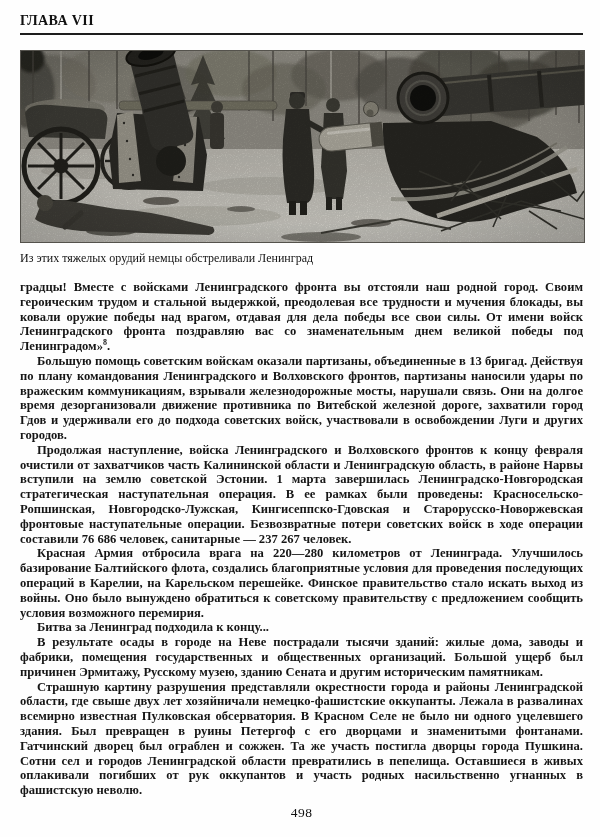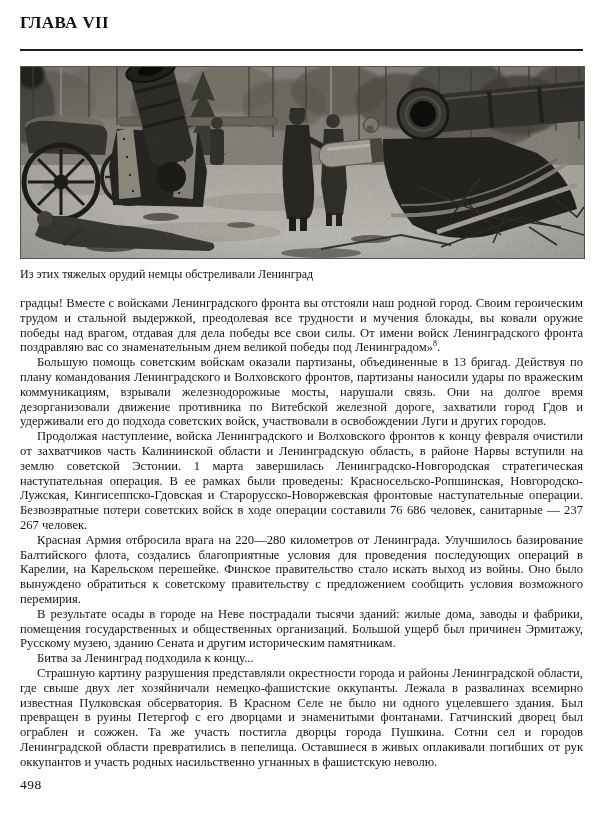--- a/index.html
+++ b/index.html
@@ -3,39 +3,39 @@
 <meta charset="utf-8">
 <style>
   html,body{margin:0;padding:0;background:#888;}
   .page{
     width:600px;height:837px;background:#fefefe;box-sizing:border-box;
     padding:13px 17px 0 20px;position:relative;
     font-family:"Liberation Serif","DejaVu Serif",serif;color:#161616;
     overflow:hidden;
   }
   .running-head{
-    font-size:17px;font-weight:bold;letter-spacing:.4px;
-    padding-bottom:16px;border-bottom:2px solid #1d1d1d;color:#111;
+    font-size:14px;font-weight:bold;letter-spacing:.4px;
+    padding-bottom:4px;border-bottom:2px solid #1d1d1d;color:#111;
   }
   figure.photo-fig{margin:15px 0 0 0;padding:0;width:565px;}
   .photo-frame{
     width:563px;height:191px;border:1px solid #54524c;background:#c2bfb6;
     overflow:hidden;position:relative;
   }
   .photo-frame svg{display:block;width:100%;height:100%;}
   figcaption{
     font-size:12px;margin-top:8px;color:#121212;
   }
   main.body-text{margin-top:14px;width:563px;font-size:12.6px;line-height:14.8px;
     text-align:justify;hyphens:auto;}
-  main.body-text p{margin:0;text-indent:17px;}
+  main.body-text p{margin:0;text-indent:17px;font-weight:bold;}
   main.body-text p.noindent{text-indent:0;}
   sup.fnote{font-size:8px;line-height:0;}
   .page-number{
-    font-size:13.5px;margin-top:7px;letter-spacing:.5px;color:#111;
+    text-align:center;font-size:13.5px;margin-top:7px;letter-spacing:.5px;color:#111;
   }
 </style>
 </head>
 <body>
 
 <div class="page">
 
   <div class="running-head">ГЛАВА VII</div>
 
   <figure class="photo-fig">
@@ -243,20 +243,20 @@
       </svg>
     </div>
     <figcaption>Из этих тяжелых орудий немцы обстреливали Ленинград</figcaption>
   </figure>
 
   <main class="body-text">
     <p class="noindent"><span>градцы! Вместе с войсками Ленинградского фронта вы отстояли наш родной город. Своим героическим трудом и стальной выдержкой, преодолевая все трудности и мучения блокады, вы ковали оружие победы над врагом, отдавая для дела победы все свои силы. От имени войск Ленинградского фронта поздравляю вас со знаменательным днем великой победы под Ленинградом»</span><sup class="fnote">8</sup><span>.</span></p>
     <p>Большую помощь советским войскам оказали партизаны, объединенные в 13 бригад. Действуя по плану командования Ленинградского и Волховского фронтов, партизаны наносили удары по вражеским коммуникациям, взрывали железнодорожные мосты, нарушали связь. Они на долгое время дезорганизовали движение противника по Витебской железной дороге, захватили город Гдов и удерживали его до подхода советских войск, участвовали в освобождении Луги и других городов.</p>
     <p>Продолжая наступление, войска Ленинградского и Волховского фронтов к концу февраля очистили от захватчиков часть Калининской области и Ленинградскую область, в районе Нарвы вступили на землю советской Эстонии. 1 марта завершилась Ленинградско-Новгородская стратегическая наступательная операция. В ее рамках были проведены: Красносельско-Ропшинская, Новгородско-Лужская, Кингисеппско-Гдовская и Старорусско-Новоржевская фронтовые наступательные операции. Безвозвратные потери советских войск в ходе операции составили 76 686 человек, санитарные — 237 267 человек.</p>
     <p>Красная Армия отбросила врага на 220—280 километров от Ленинграда. Улучшилось базирование Балтийского флота, создались благоприятные условия для проведения последующих операций в Карелии, на Карельском перешейке. Финское правительство стало искать выход из войны. Оно было вынуждено обратиться к советскому правительству с предложением сообщить условия возможного перемирия.</p>
+    <p>Битва за Ленинград подходила к концу...</p>
     <p>В результате осады в городе на Неве пострадали тысячи зданий: жилые дома, заводы и фабрики, помещения государственных и общественных организаций. Большой ущерб был причинен Эрмитажу, Русскому музею, зданию Сената и другим историческим памятникам.</p>
-    <p>Битва за Ленинград подходила к концу...</p>
     <p>Страшную картину разрушения представляли окрестности города и районы Ленинградской области, где свыше двух лет хозяйничали немецко-фашистские оккупанты. Лежала в развалинах всемирно известная Пулковская обсерватория. В Красном Селе не было ни одного уцелевшего здания. Был превращен в руины Петергоф с его дворцами и знаменитыми фонтанами. Гатчинский дворец был ограблен и сожжен. Та же участь постигла дворцы города Пушкина. Сотни сел и городов Ленинградской области превратились в пепелища. Оставшиеся в живых оплакивали погибших от рук оккупантов и участь родных насильственно угнанных в фашистскую неволю.</p>
   </main>
 
   <div class="page-number">498</div>
 
 </div>
 
 </body></html>

